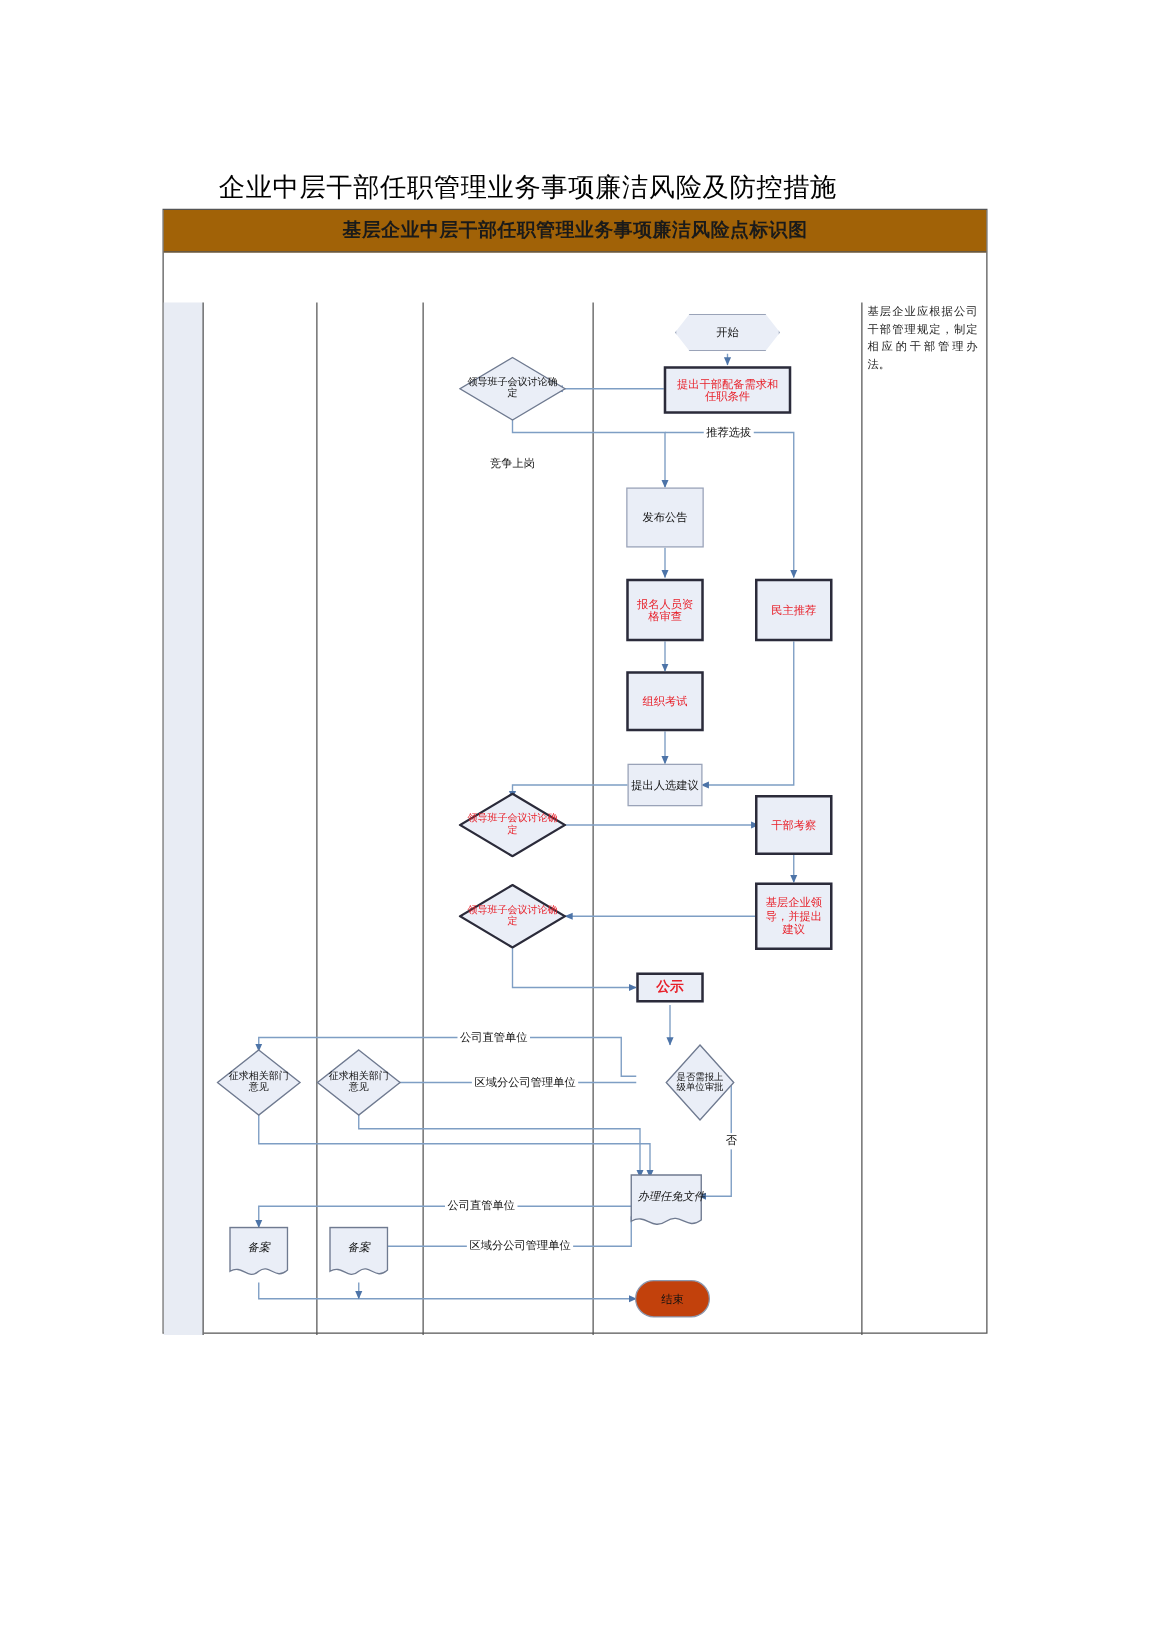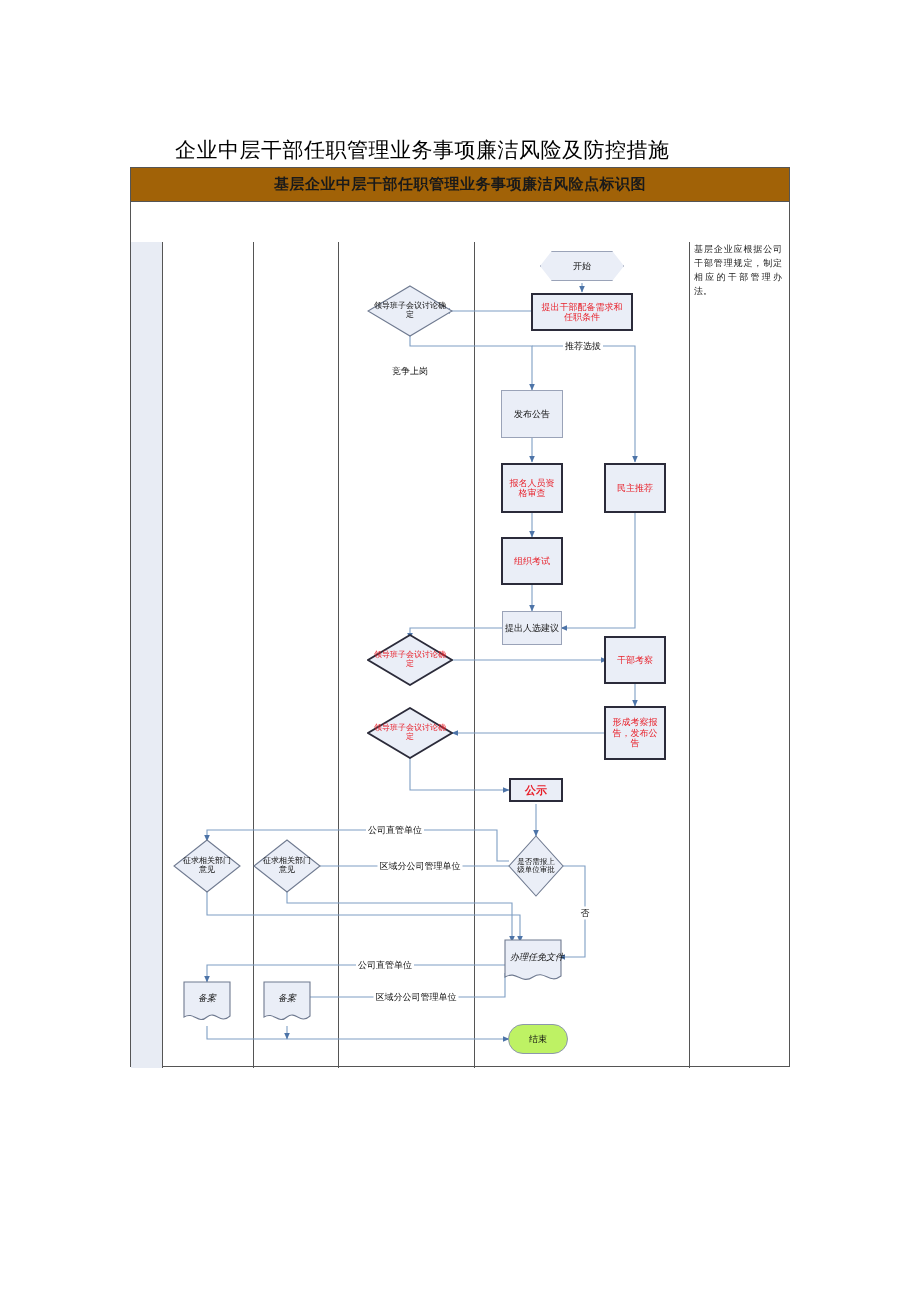--- a/index.html
+++ b/index.html
@@ -149,21 +149,21 @@
     color: #111;
     clip-path: polygon(14% 0%, 86% 0%, 100% 50%, 86% 100%, 14% 100%, 0% 50%);
   }
   .n-start-wrap {
     position: absolute;
     transform: translate(-50%, -50%);
   }
 
   
   .n-end {
-    background: #bef264;
+    background: #c2410c;
     border: 1px solid #8d97ad;
     border-radius: 18px;
     font-size: 9px;
     color: #111;
   }
 
   
   .n-dia-wrap {
     position: absolute;
     transform: translate(-50%, -50%);
@@ -338,32 +338,32 @@
 
 <div class="n-dia-wrap" style="left:410px;top:660px;width:86px;height:52px;">
   <svg class="n-dia-shape" viewBox="0 0 86 52">
     <polygon points="43,1 85,26 43,51 1,26" fill="#eaeef7" stroke="#2b2b3a" stroke-width="1.8"></polygon>
   </svg>
   <div class="n-dia-label risk">领导班子会议讨论确定</div>
 </div>
 
 <div class="node n-proc risk" style="left:635px;top:660px;width:62px;height:48px;">干部考察</div>
 
-<div class="node n-proc risk" style="left:635px;top:733px;width:62px;height:54px;padding:0 4px;">形成考察报告，发布公告</div>
+<div class="node n-proc risk" style="left:635px;top:733px;width:62px;height:54px;padding:0 4px;">基层企业领导，并提出建议</div>
 
 <div class="n-dia-wrap" style="left:410px;top:733px;width:86px;height:52px;">
   <svg class="n-dia-shape" viewBox="0 0 86 52">
     <polygon points="43,1 85,26 43,51 1,26" fill="#eaeef7" stroke="#2b2b3a" stroke-width="1.8"></polygon>
   </svg>
   <div class="n-dia-label risk">领导班子会议讨论确定</div>
 </div>
 
 <div class="node n-proc risk-strong" style="left:536px;top:790px;width:54px;height:24px;">公示</div>
 
-<div class="n-dia-wrap" style="left:536px;top:866px;width:56px;height:62px;">
+<div class="n-dia-wrap" style="left:560px;top:866px;width:56px;height:62px;">
   <svg class="n-dia-shape" viewBox="0 0 56 62">
     <polygon points="28,1 55,31 28,61 1,31" fill="#eaeef7" stroke="#6f7a90" stroke-width="1.1"></polygon>
   </svg>
   <div class="n-dia-label" style="font-size:7.5px;padding:0 6px;">是否需报上级单位审批</div>
 </div>
 
 <div class="n-dia-wrap" style="left:207px;top:866px;width:68px;height:54px;">
   <svg class="n-dia-shape" viewBox="0 0 68 54">
     <polygon points="34,1 67,27 34,53 1,27" fill="#eaeef7" stroke="#6f7a90" stroke-width="1.1"></polygon>
   </svg>

